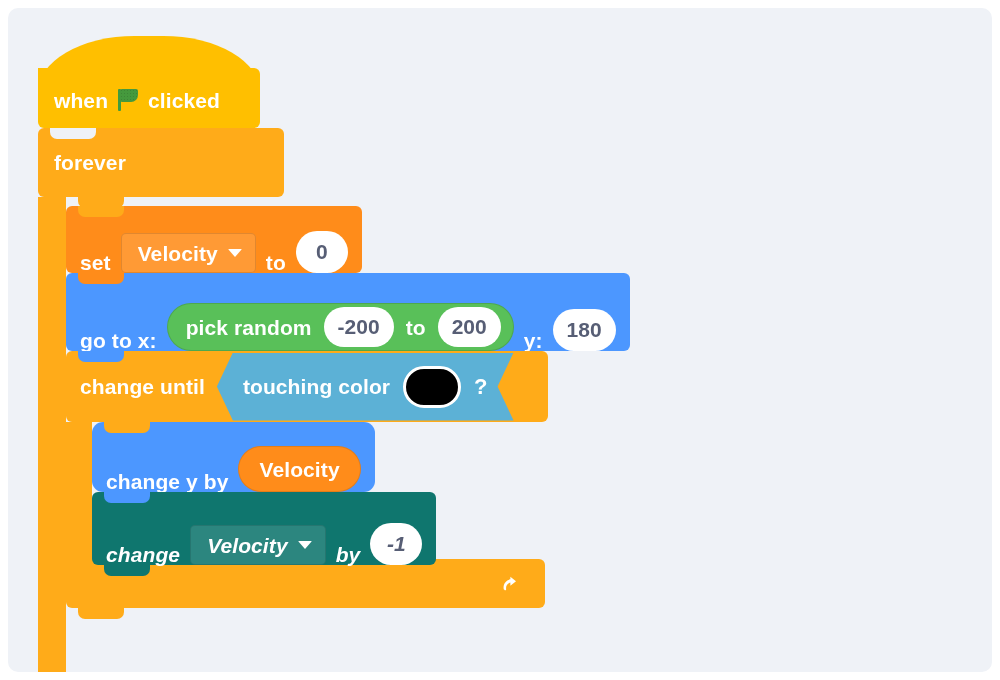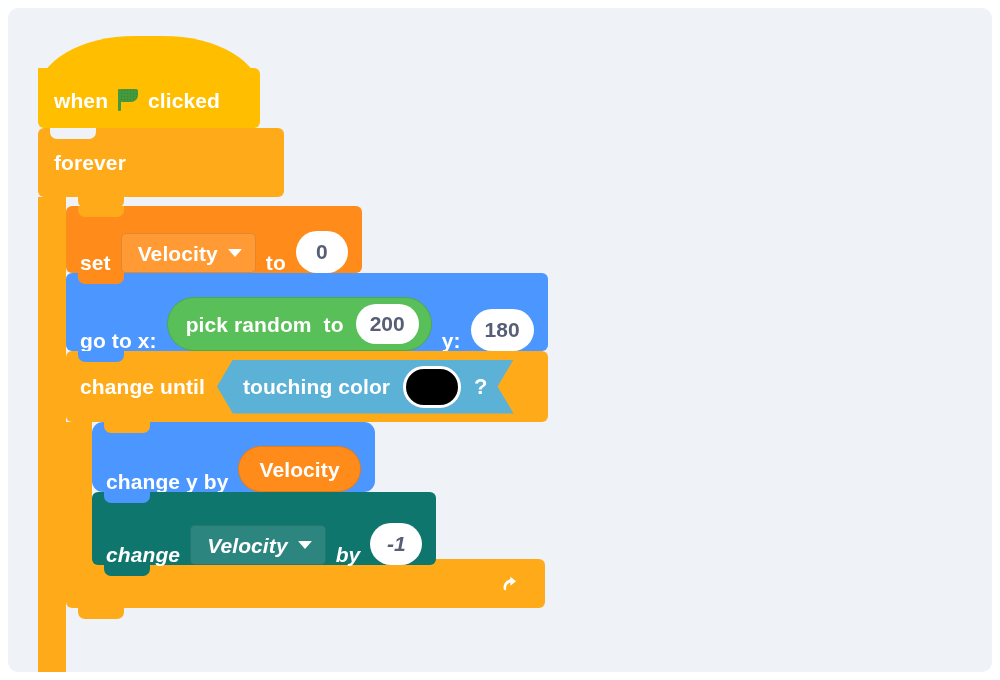--- a/index.html
+++ b/index.html
@@ -146,27 +146,27 @@
   }
   .num-input.sm { min-width: 46px; height: 40px; border-radius: 20px; }
   .var-reporter {
     display: inline-flex; align-items: center; justify-content: center;
     height: 46px; padding: 0 20px;
     background: #ff8c1a; border-radius: 23px;
     border: 1px solid rgba(0,0,0,0.10);
   }
   .operator-green {
     display: inline-flex; align-items: center; gap: 12px;
-    height: 54px; padding: 0 12px 0 18px;
+    height: 48px; padding: 0 12px 0 18px;
     background: #59c059; border-radius: 27px;
     border: 1px solid rgba(0,0,0,0.12);
   }
   .bool-hex {
     display: inline-flex; align-items: center; gap: 13px;
-    height: 54px; padding: 0 26px;
+    height: 68px; padding: 0 26px;
     background: #5cb1d6;
     clip-path: polygon(16px 0, 100% 0, calc(100% - 16px) 50%, 100% 100%, 16px 100%, 0 50%);
   }
   .color-swatch {
     width: 58px; height: 42px; border-radius: 21px;
     background: #000000; border: 3px solid #ffffff;
   }
   .qmark { color: #ffffff; font-size: 22px; font-weight: bold; }
 </style>
 </head>
@@ -209,20 +209,21 @@
     <span class="lbl">to</span>
     <span class="num-input">0</span>
   </div>
 
   <div class="stack" id="goto-xy">
     <div class="notch-cut" style="background:#ff8c1a;"></div>
     <div class="notch-bot"></div>
     <span class="lbl">go to x:</span>
     <span class="operator-green">
       <span class="lbl">pick random</span>
+      <span class="num-input sm">-200</span>
       <span class="lbl">to</span>
       <span class="num-input sm">200</span>
     </span>
     <span class="lbl">y:</span>
     <span class="num-input">180</span>
   </div>
 
   <div class="blk" id="repeat-until">
     <div id="ru-top">
       <span class="lbl">change until</span>

